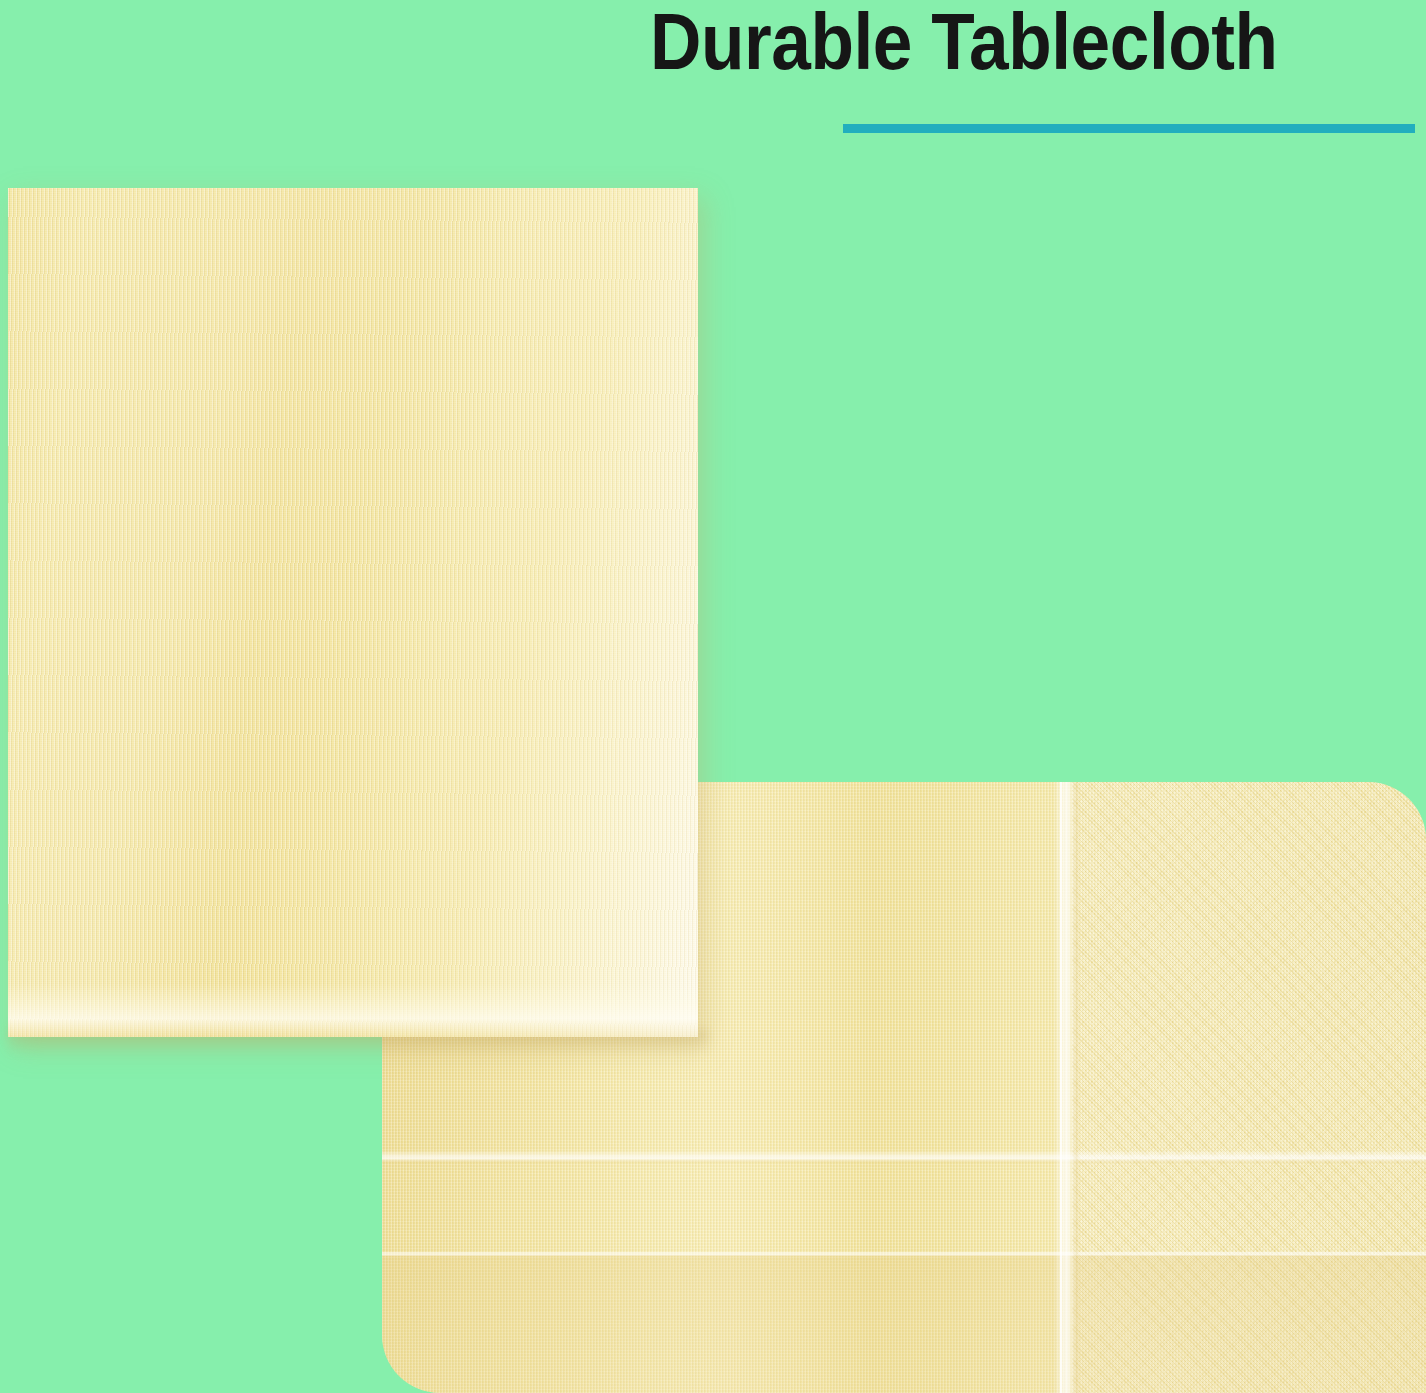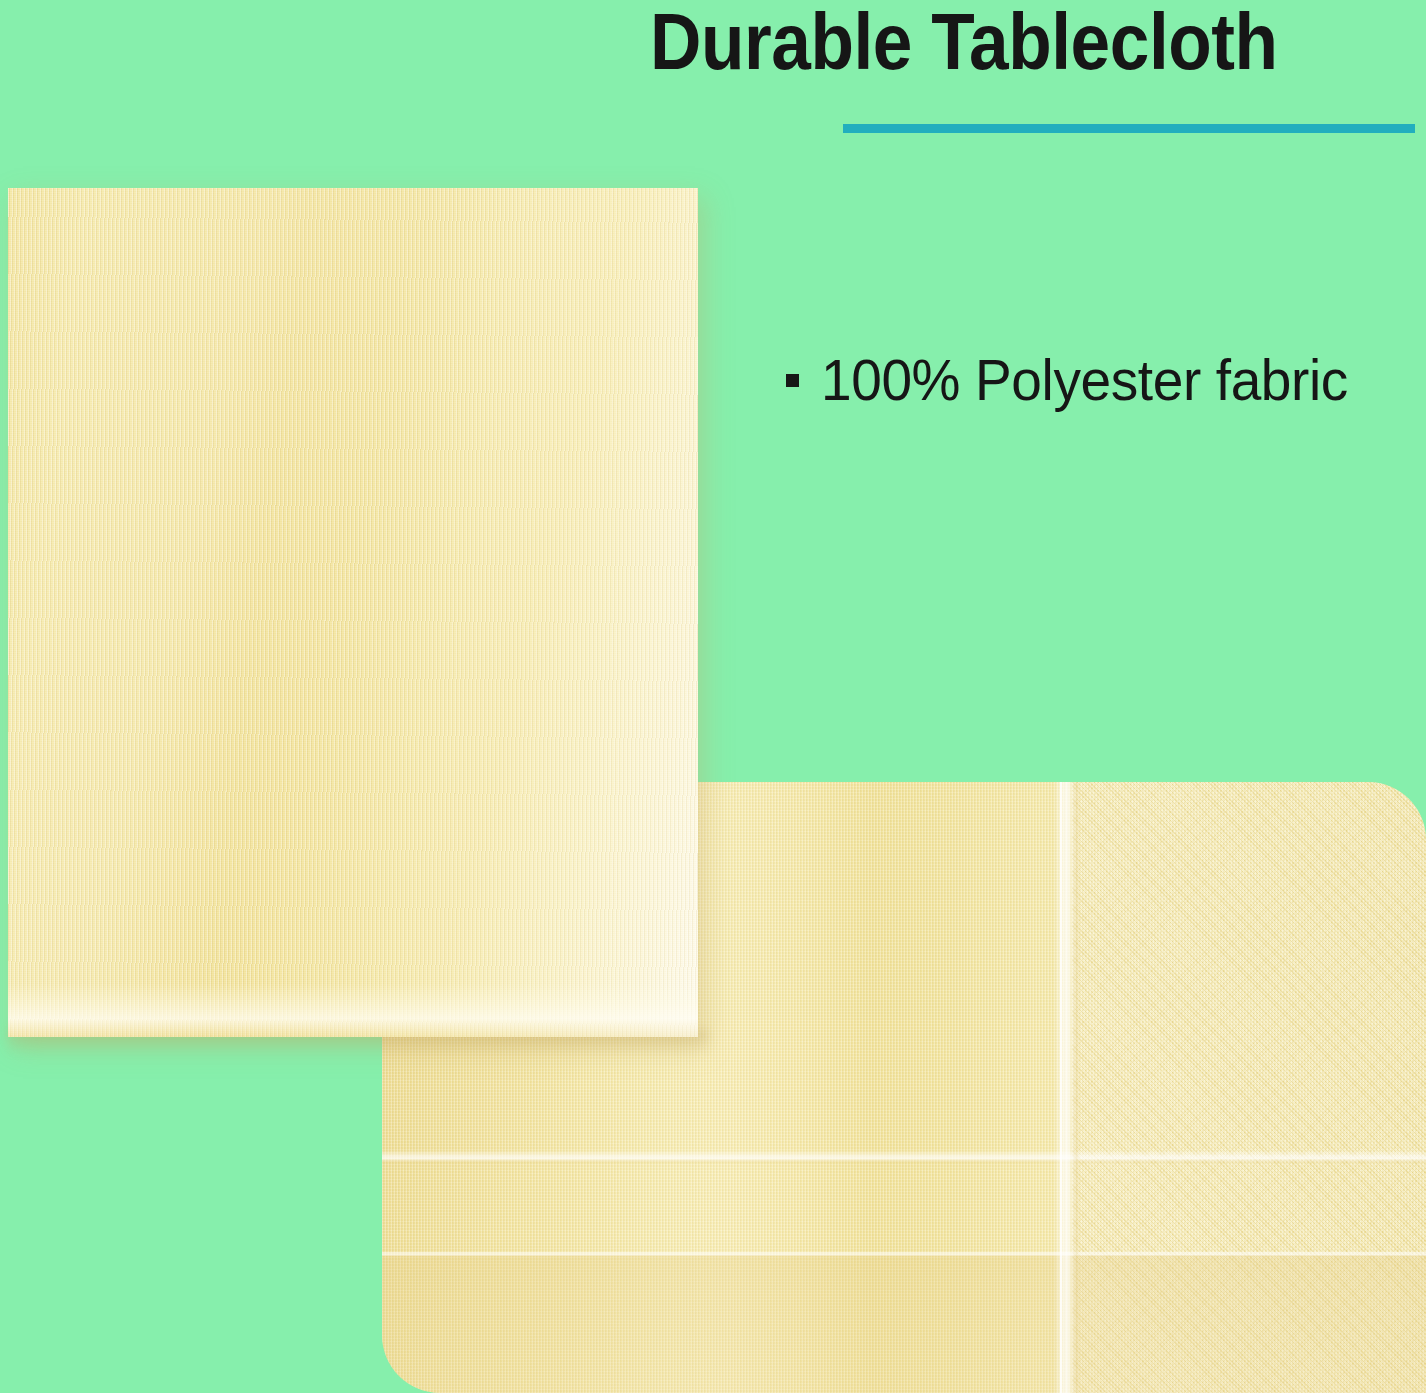--- a/index.html
+++ b/index.html
@@ -310,21 +310,17 @@
     </div>
 
   </div>
 
   <div class="headline">Durable Tablecloth</div>
 
   <div class="accent-rule"></div>
 
   <div class="bullets">
 
-    <div class="bullet-row">
-      <span class="bullet-marker"></span>
-      <span class="bullet-text">100% Polyester fabric</span>
-    </div>
 
 
   </div>
 
 </div>
 
 </body></html>

